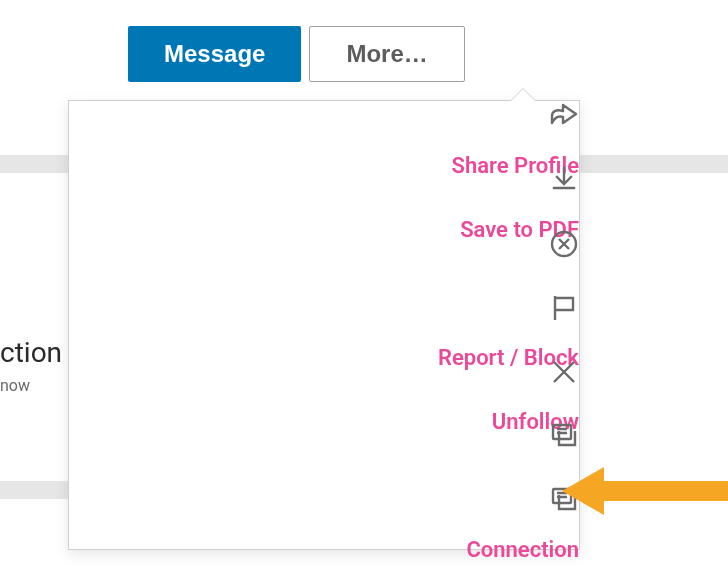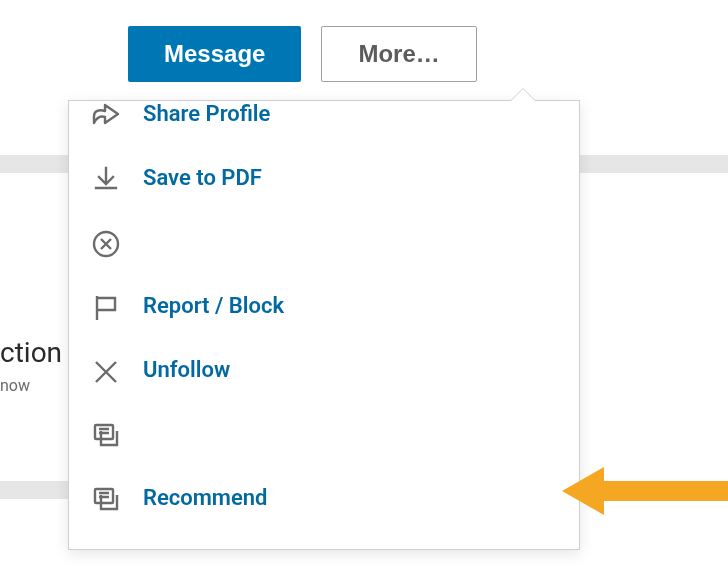--- a/index.html
+++ b/index.html
@@ -10,21 +10,21 @@
     body {
       font-family: -apple-system, BlinkMacSystemFont, "Segoe UI", Roboto, Helvetica, Arial, sans-serif;
       width: 728px;
       height: 588px;
       background: #fff;
       position: relative;
       overflow: hidden;
     }
     .top-area {
       display: flex;
-      gap: 20px;
+      gap: 8px;
       padding-left: 128px;
       padding-top: 26px;
       position: relative;
       z-index: 10;
     }
     .btn {
       height: 56px;
       display: flex;
       align-items: center;
       justify-content: center;
@@ -61,28 +61,29 @@
       right: 44px;
       width: 0;
       height: 0;
       border-left: 12px solid transparent;
       border-right: 12px solid transparent;
       border-bottom: 12px solid #fff;
       filter: drop-shadow(0 -1px 0 #cfcfcf);
     }
     .menu-item {
       display: flex;
-      align-items: flex-start;
+      align-items: flex-end;
       height: 64px;
       padding-left: 22px;
       gap: 22px;
       cursor: pointer;
-      color: #0369a1;
+      color: #ec4899;
       font-size: 22px;
       font-weight: 600;
+      flex-direction: column;
     }
     .menu-icon {
       width: 30px;
       height: 30px;
       flex-shrink: 0;
       display: flex;
       align-items: center;
       justify-content: center;
     }
     .menu-icon svg {
@@ -194,21 +195,21 @@
     </span>
   </div>
 
   <div class="menu-item">
     <span class="menu-icon">
       <svg viewBox="0 0 30 30" width="30" height="30">
         <rect x="4" y="4" width="18" height="14" rx="1"></rect>
         <path d="M10 10 L10 24 L26 24 L26 10 M8 8 L18 8 M8 12 L18 12"></path>
       </svg>
     </span>
-    <span>Recommend</span>
+    <span>Connection</span>
   </div>
 
 </div>
 
 <div class="arrow">
   <svg width="166" height="58" viewBox="0 0 166 58">
     <path d="M0 29 L42 5 L42 19 L166 19 L166 39 L42 39 L42 53 Z" fill="#f5a623"></path>
   </svg>
 </div>
 

